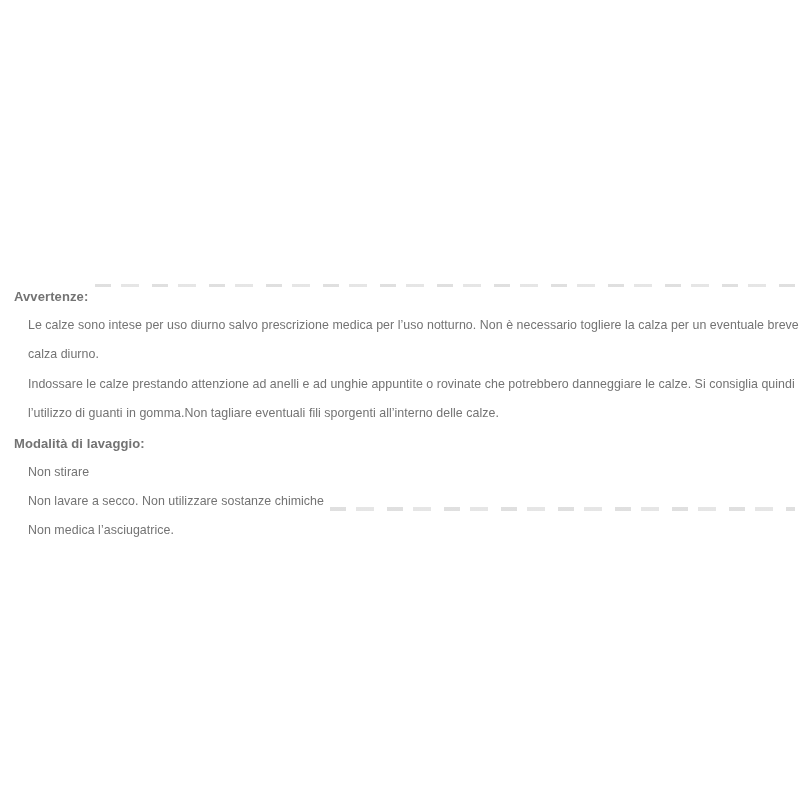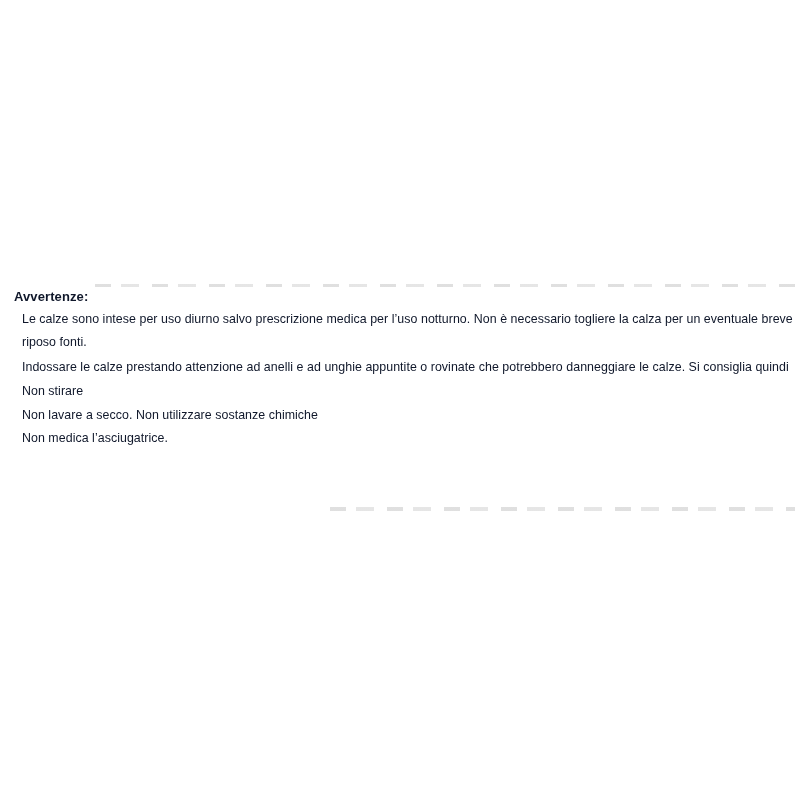--- a/index.html
+++ b/index.html
@@ -15,34 +15,34 @@
     position: relative;
     width: 800px;
     height: 800px;
     background: #ffffff;
   }
   .text-block {
     position: absolute;
     top: 289px;
     left: 14px;
     right: 8px;
-    color: #0f172a;
+    color: #737373;
   }
   section { margin: 0; padding: 0; }
   section + section { margin-top: 9px; }
   .section-heading {
     margin: 0 0 2px 0;
     font-size: 13px;
     font-weight: bold;
     line-height: 15px;
     letter-spacing: 0.1px;
     white-space: nowrap;
   }
   .line {
-    margin: 8px;
+    margin: 14px;
     font-size: 12.4px;
     font-weight: normal;
     line-height: 15.4px;
     letter-spacing: 0.05px;
     white-space: nowrap;
   }
   
   .artifact {
     position: absolute;
     height: 3px;
@@ -72,28 +72,30 @@
 
 <div class="page">
 
   <div class="artifact artifact-top"></div>
 
   <main class="text-block">
 
     <section>
       <h2 class="section-heading">Avvertenze:</h2>
       <p class="line">Le calze sono intese per uso diurno salvo prescrizione medica per l’uso notturno. Non è necessario togliere la calza per un eventuale breve</p>
-      <p class="line">riposo fonti.</p>
+      <p class="line">calza diurno.</p>
     </section>
 
     <section>
       <p class="line">Indossare le calze prestando attenzione ad anelli e ad unghie appuntite o rovinate che potrebbero danneggiare le calze. Si consiglia quindi</p>
+      <p class="line">l’utilizzo di guanti in gomma.Non tagliare eventuali fili sporgenti all’interno delle calze.</p>
     </section>
 
     <section>
+      <h2 class="section-heading">Modalità di lavaggio:</h2>
       <p class="line">Non stirare</p>
       <p class="line">Non lavare a secco. Non utilizzare sostanze chimiche</p>
       <p class="line">Non medica l’asciugatrice.</p>
     </section>
 
   </main>
 
   <div class="artifact artifact-bottom"></div>
 
 </div>

